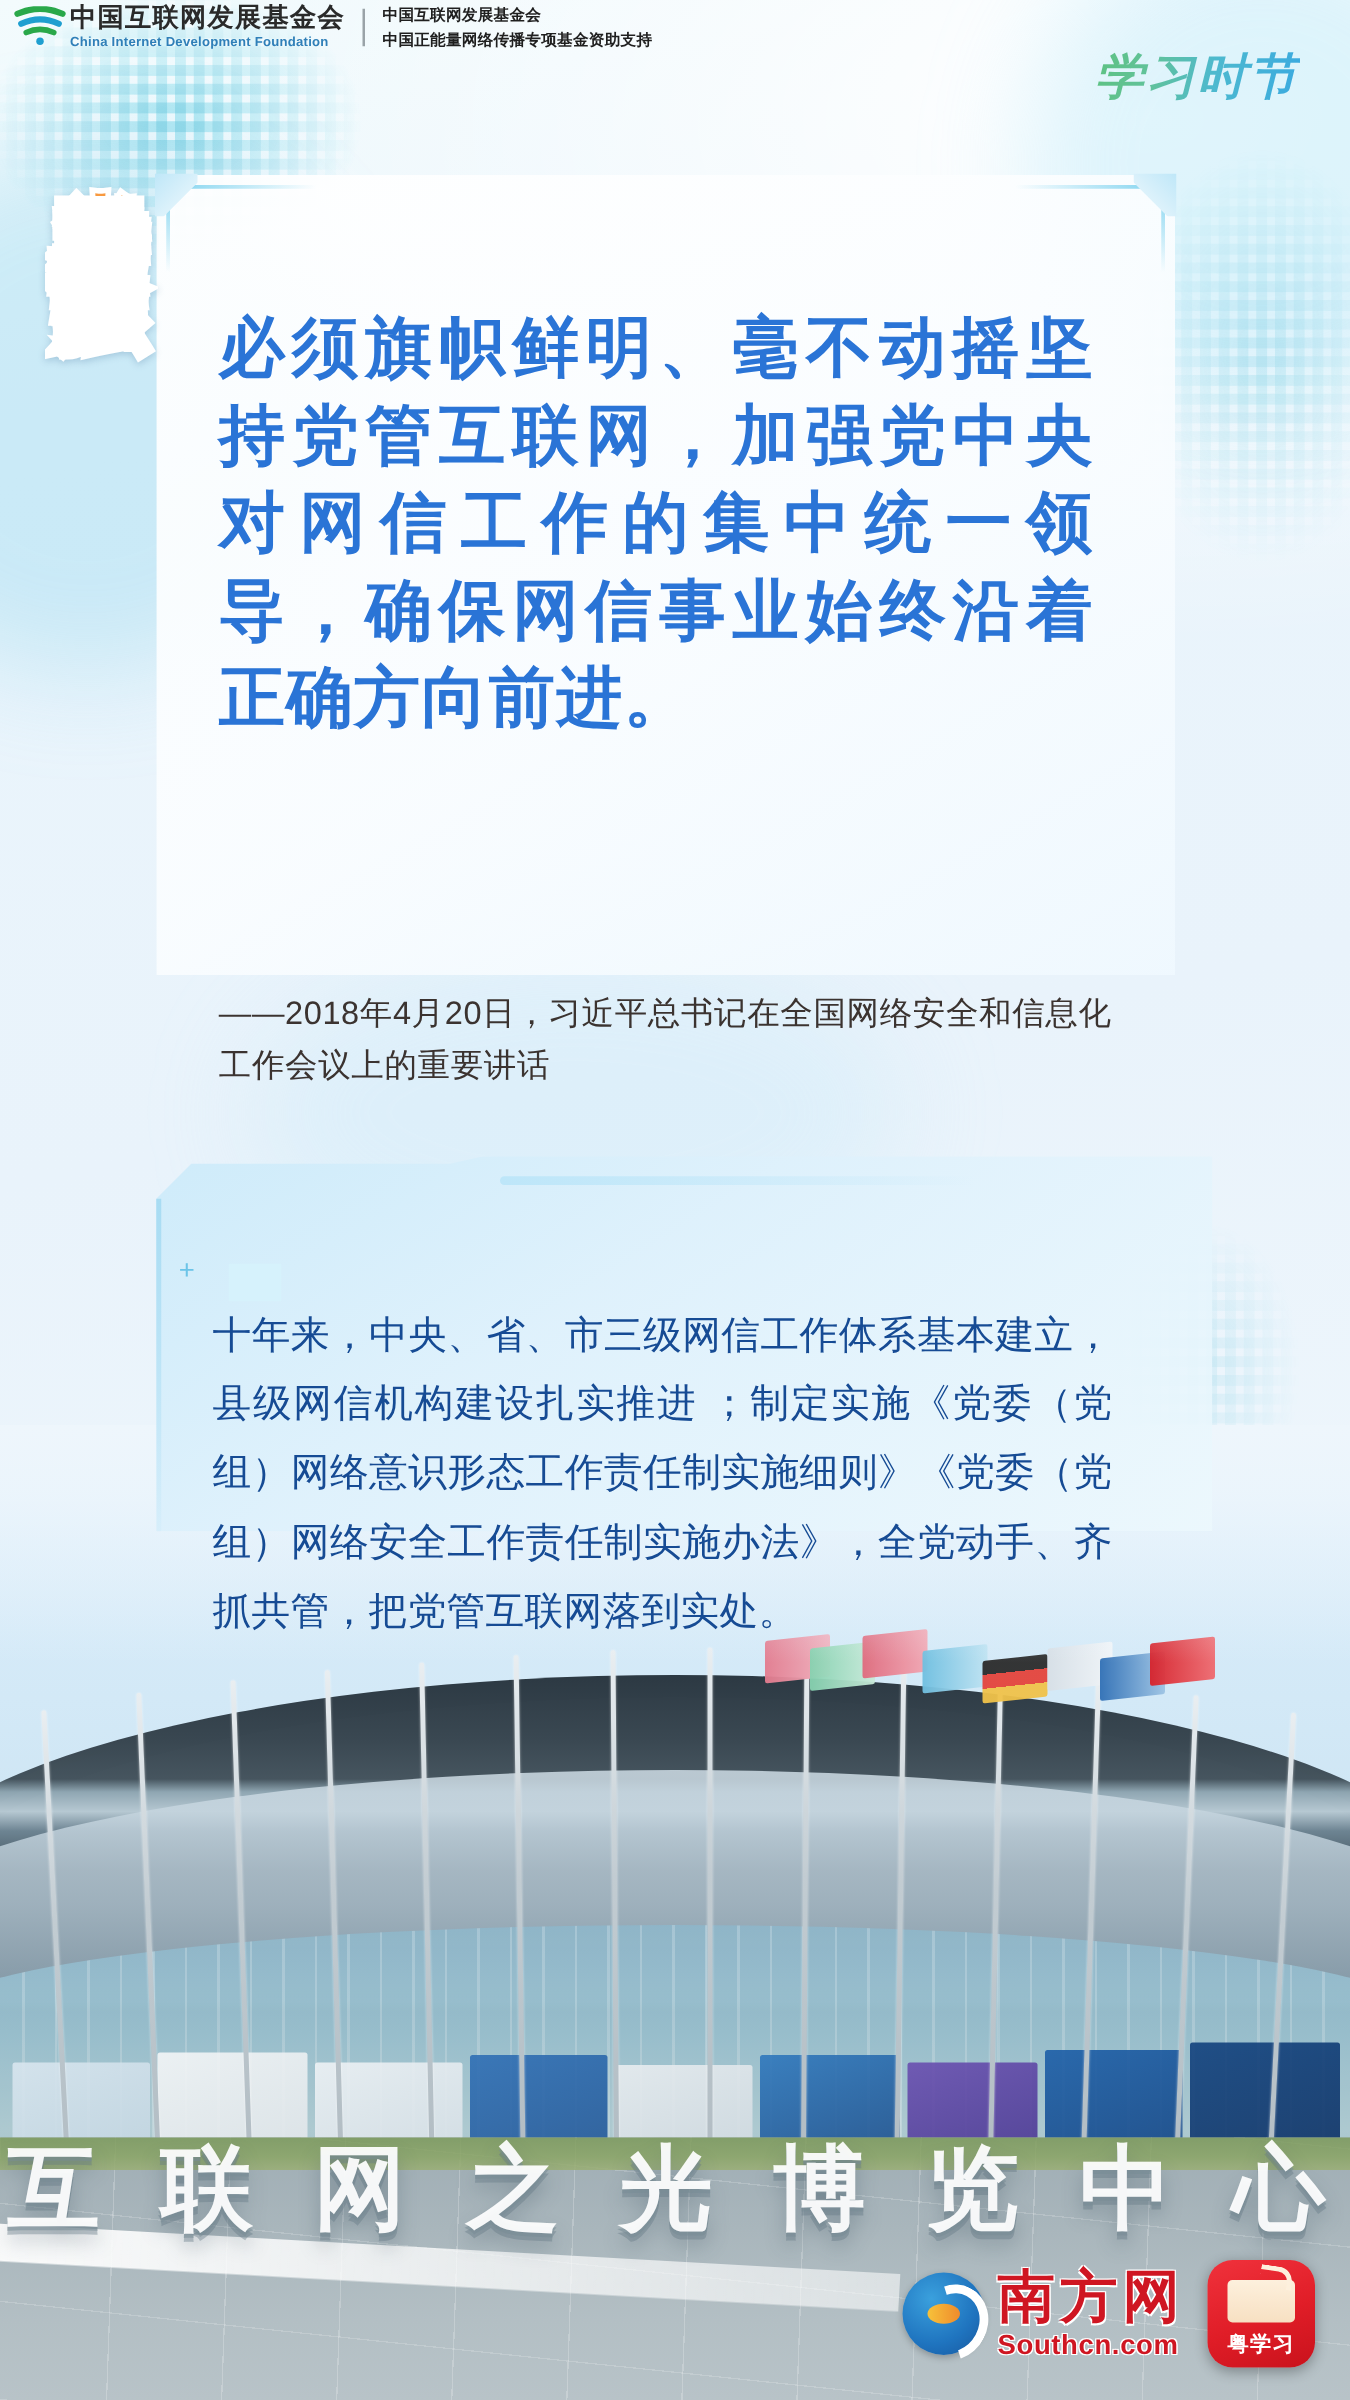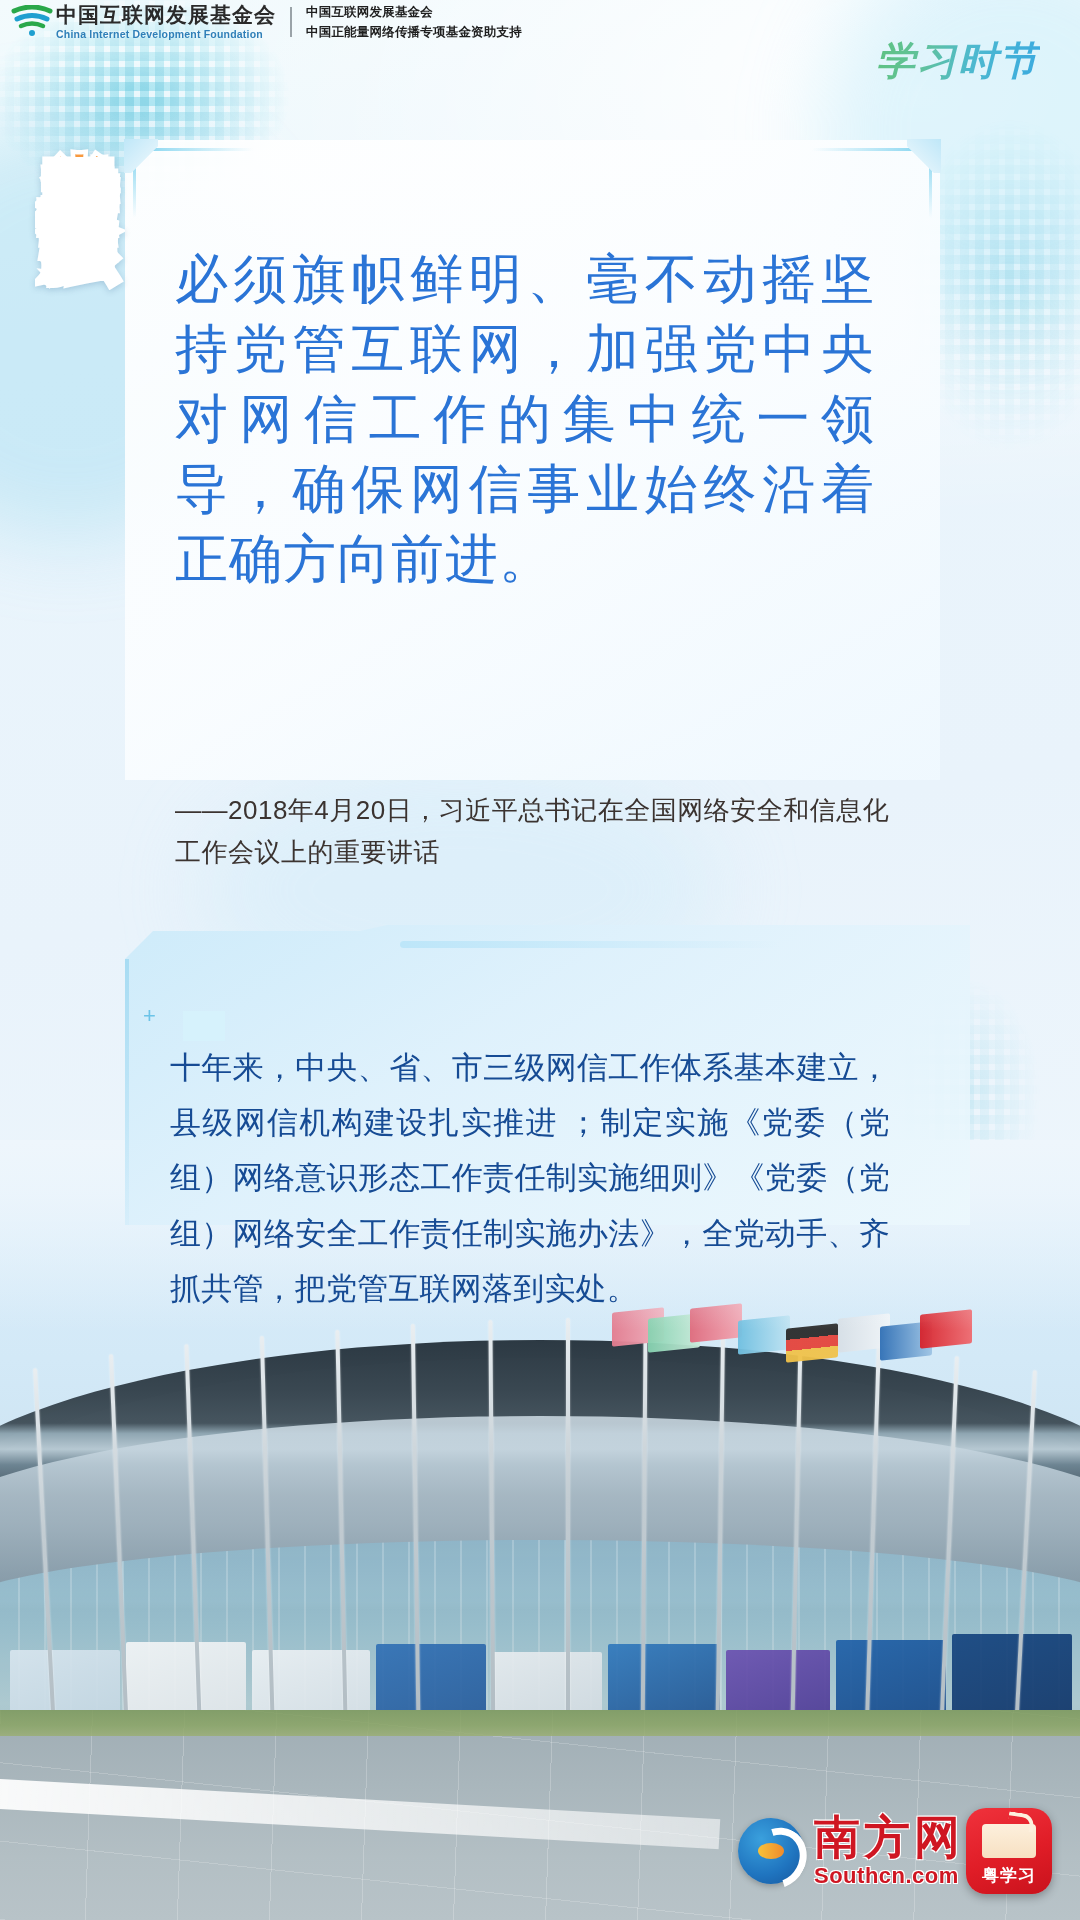--- a/index.html
+++ b/index.html
@@ -126,21 +126,21 @@
   .corner-cut-l{
     position:absolute; left:-1px; top:-1px;
     width:34px; height:34px;
     background:linear-gradient(135deg,#bfe7f8 0%, #ddf2fb 60%, transparent 61%);
   }
 
   .quote-text{
     position:absolute; left:175px; top:245px; width:700px;
     z-index:33;
     font-family:"Liberation Serif","DejaVu Serif",serif;
-    font-size:53px; line-height:1.32; font-weight:400;
+    font-size:53px; line-height:1.32; font-weight:700;
     color:#2a74d6;
     letter-spacing:1px;
     text-align:justify;
   }
   .quote-src{
     position:absolute; left:175px; top:790px; width:720px;
     z-index:33;
     font-size:26px; line-height:1.6; color:#3b3330; font-weight:400;
     letter-spacing:.5px;
   }
@@ -245,21 +245,21 @@
     color:rgba(255,255,255,.93);
     text-shadow:
       0 3px 0 rgba(120,140,150,.55),
       0 6px 0 rgba(100,120,132,.40),
       0 10px 16px rgba(60,80,95,.35);
   }
 
   
   .bottom-logos{
     position:absolute; right:28px; bottom:26px; z-index:60;
-    display:flex; align-items:center; gap:2px;
+    display:flex; align-items:center; gap:18px;
   }
   .southcn{ display:flex; align-items:center; gap:10px; }
   .sc-mark{
     width:66px; height:66px; border-radius:50%;
     background:radial-gradient(circle at 35% 32%, #3aa0dd 0%, #1f74bf 58%, #17559b 100%);
     position:relative; box-shadow:0 2px 6px rgba(0,0,0,.25);
     display:flex; align-items:center; justify-content:center;
   }
   .sc-mark::before{
     content:""; position:absolute; left:12px; top:9px; width:42px; height:48px;
@@ -396,20 +396,21 @@
       <span class="flag" style="left:838px; top:176px; background:linear-gradient(90deg,#d7dfe6,#f1f5f8);"></span>
       <span class="flag" style="left:880px; top:184px; background:linear-gradient(90deg,#2f6fb5,#9ec4e4);"></span>
       <span class="flag" style="left:920px; top:172px; background:linear-gradient(90deg,#d7222b,#ef6a6f);"></span>
     </div>
 
     <div class="ground">
       <div class="grass"></div>
     </div>
     <div class="white-path"></div>
 
+    <div class="sign">互 联 网 之 光 博 览 中 心</div>
     <div class="photo-fade"></div>
   </div>
 
   <div class="bottom-logos">
     <div class="southcn">
       <div class="sc-mark">
         <div class="sc-inner"></div>
       </div>
       <div class="sc-text">
         <span class="sc-cn">南方网</span>

